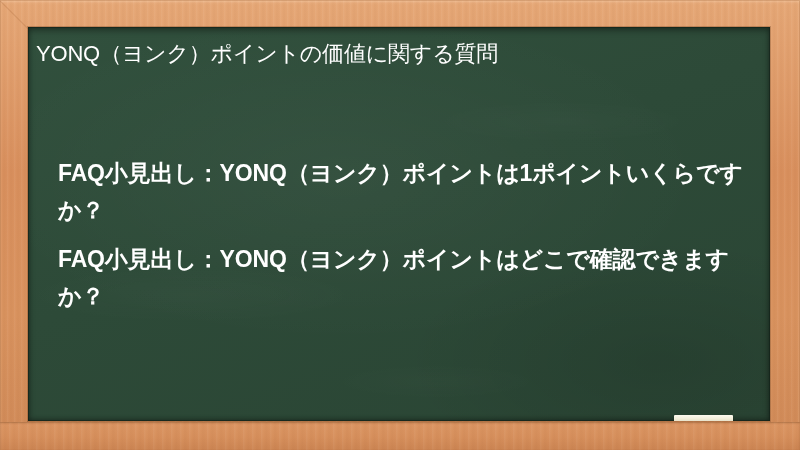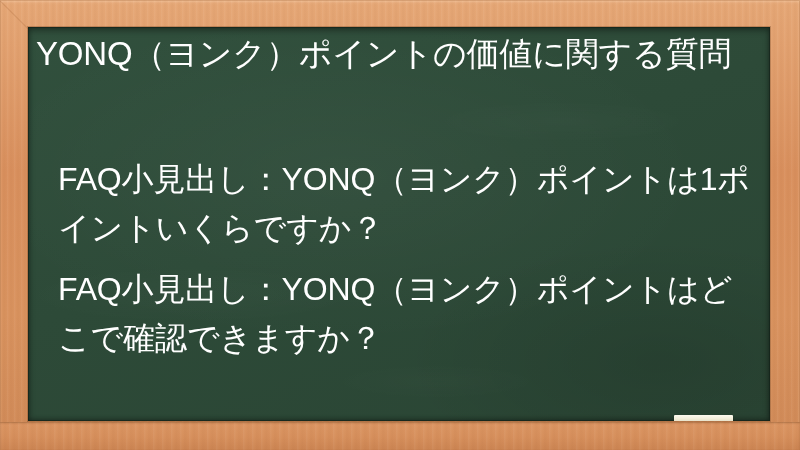--- a/index.html
+++ b/index.html
@@ -93,41 +93,41 @@
     left: 0; top: 0; right: 0; bottom: 0;
     padding: 0;
   }
 
   #slide-title {
     position: absolute;
     left: 8px;
     top: 4px;
     width: 716px;
     color: #ffffff;
-    font-size: 33px;
+    font-size: 22px;
     line-height: 46px;
     font-weight: 400;
     letter-spacing: -0.2px;
     white-space: pre-wrap;
   }
 
   #faq-list {
     position: absolute;
     left: 30px;
     top: 128px;
     width: 696px;
     margin: 0;
     padding: 0;
     list-style: none;
   }
   #faq-list li {
     color: #ffffff;
-    font-size: 32px;
-    line-height: 49px;
-    font-weight: 400;
+    font-size: 23px;
+    line-height: 37px;
+    font-weight: 700;
     letter-spacing: -0.15px;
     margin: 0 0 12px 0;
     white-space: pre-wrap;
   }
   #faq-list li:last-child { margin-bottom: 8px; }
 
   
   #chalk-stick {
     position: absolute;
     left: 646px;

